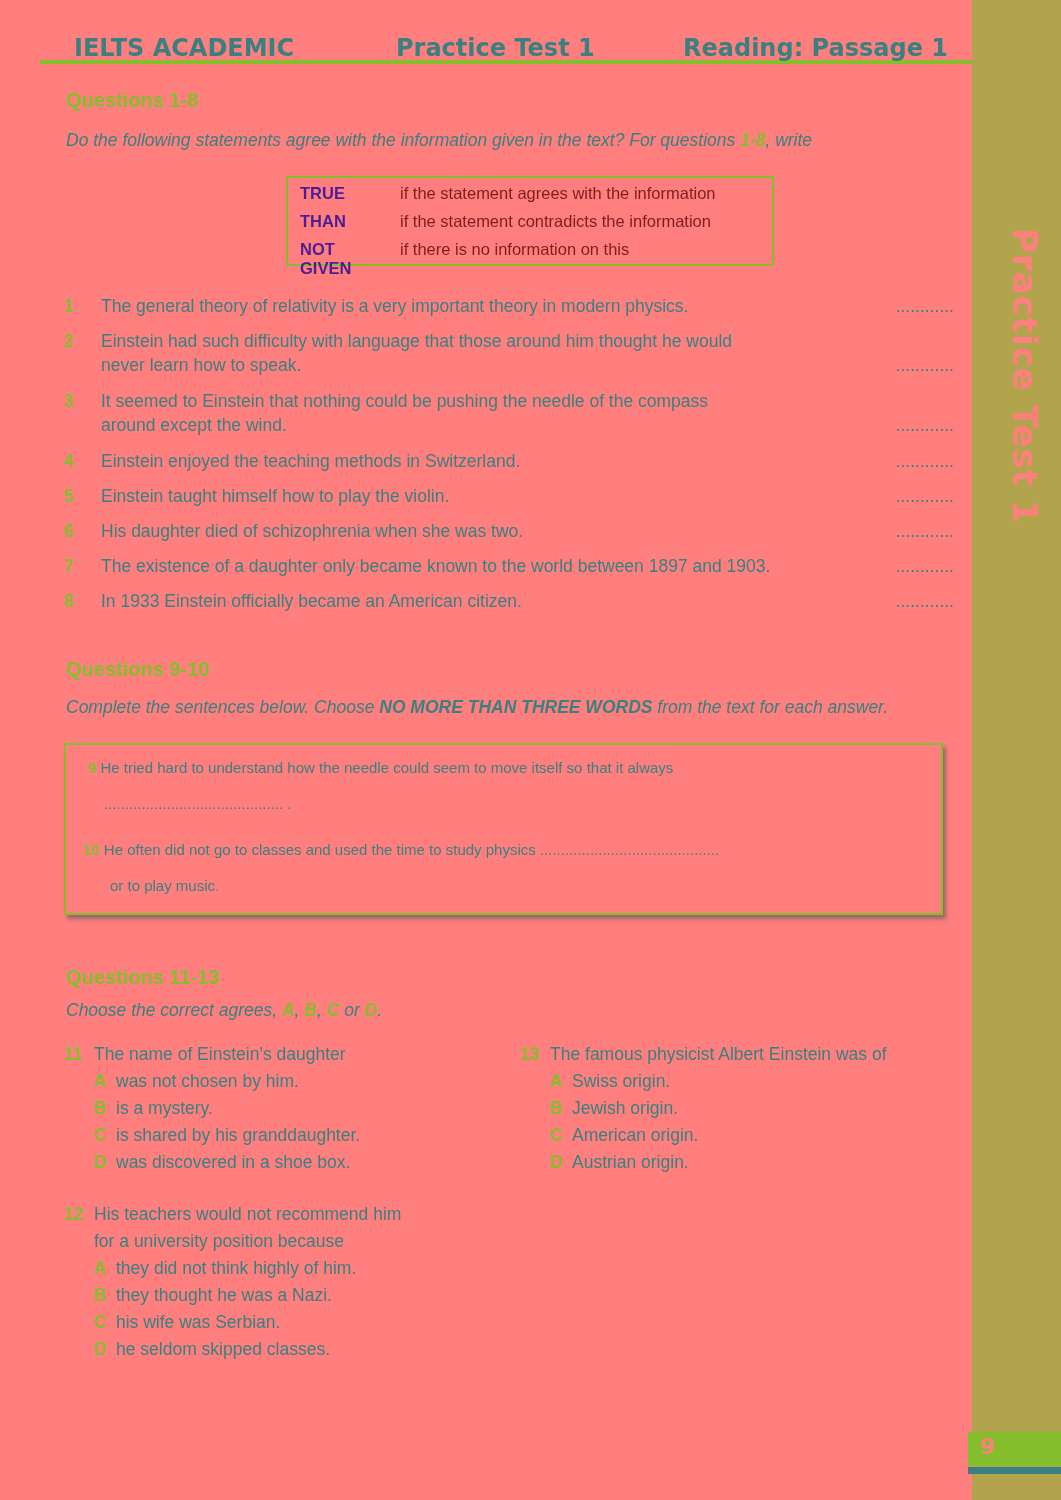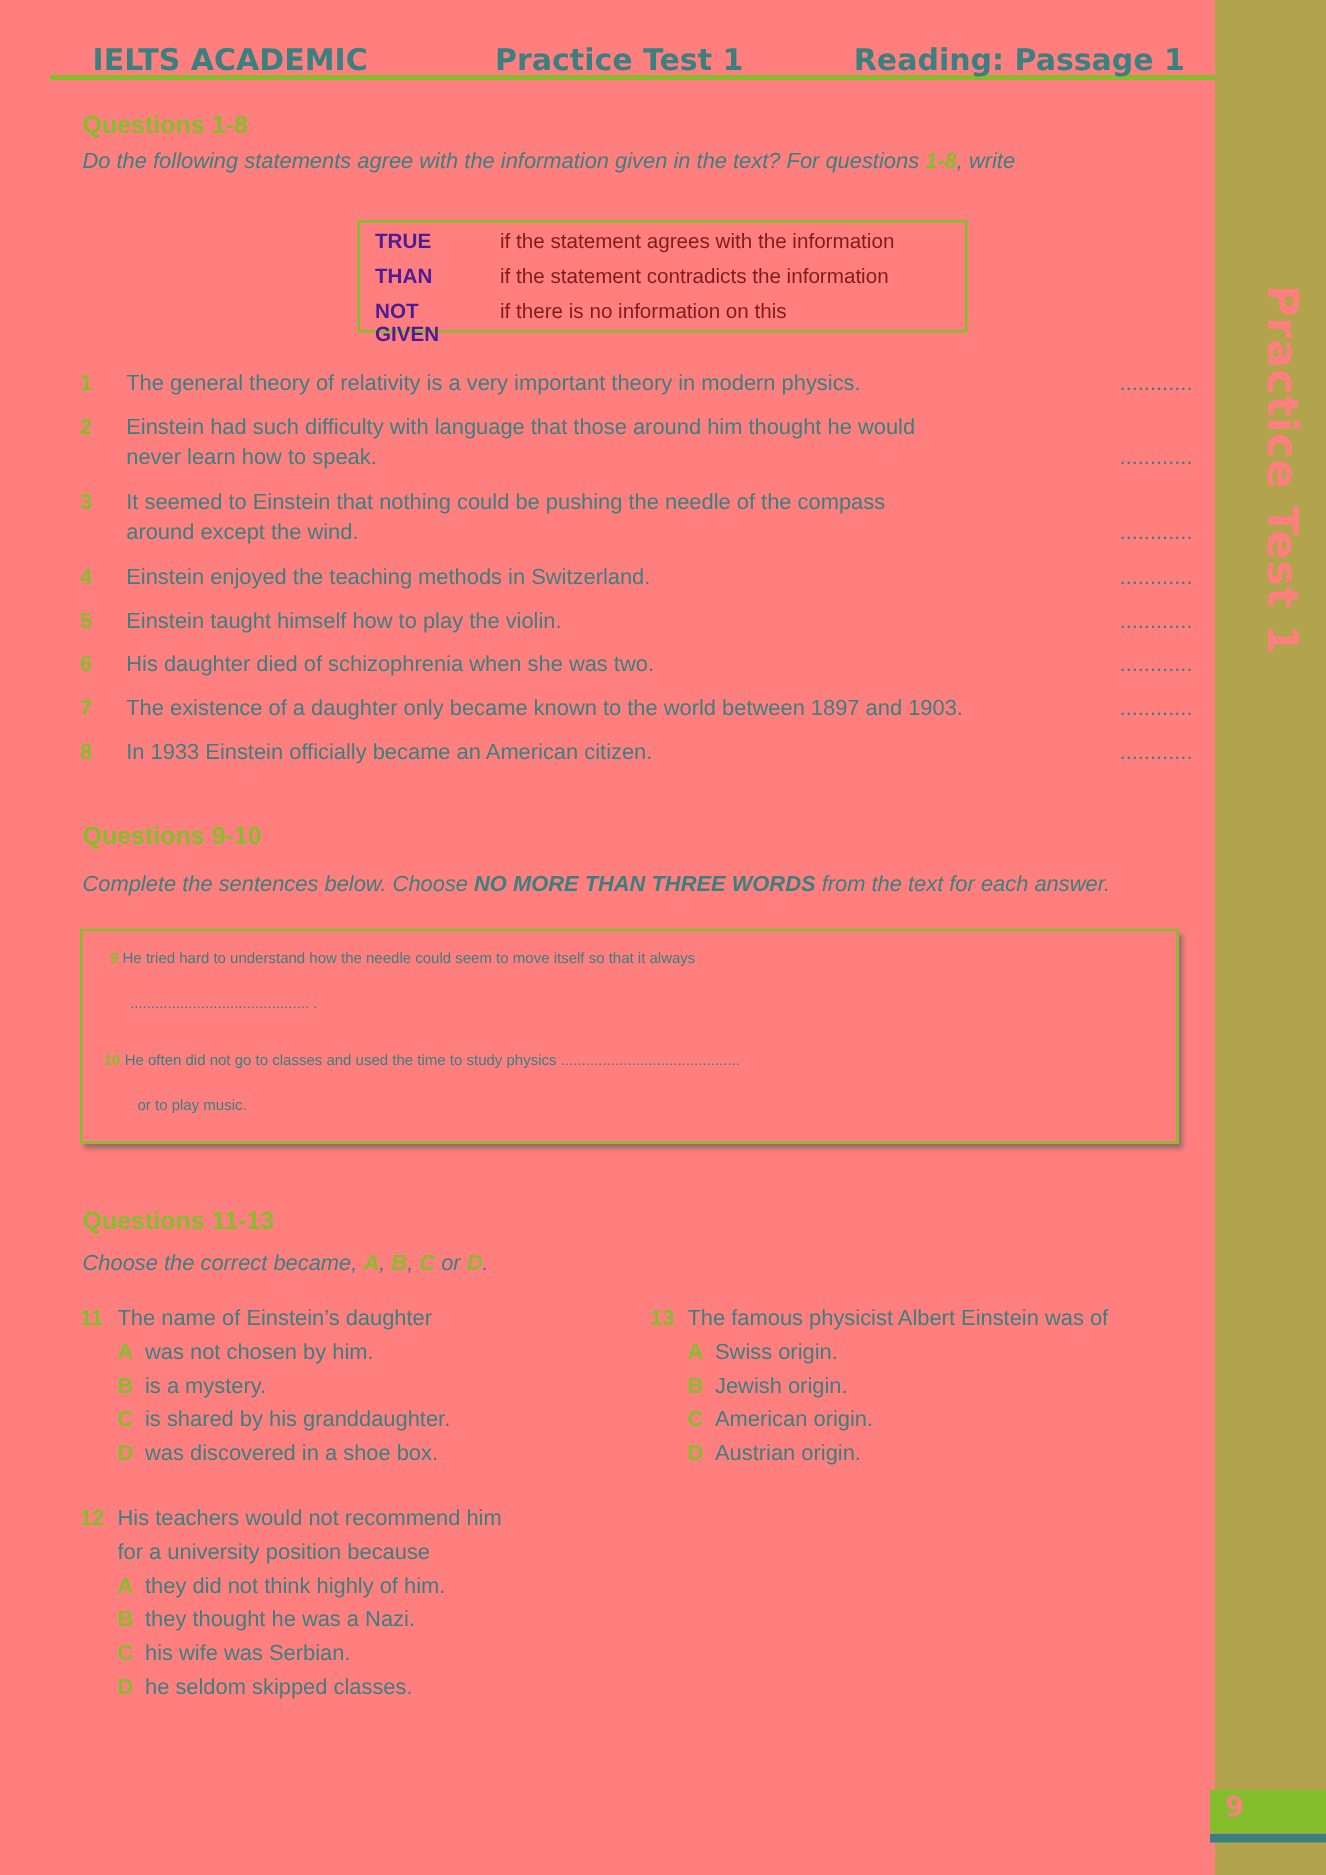--- a/index.html
+++ b/index.html
@@ -63,21 +63,21 @@
 
   .tf-item { position:absolute; left:64px; width:890px; font-size:17.5px; line-height:24px; }
   .tf-num { position:absolute; left:0; color:#84be2c; font-weight:bold; }
   .tf-text { position:absolute; left:37px; width:760px; }
   .tf-dots { position:absolute; right:0; color:#3a8080; letter-spacing:0; }
 
   .fill-box {
     position:absolute; left:64px; top:743px; width:879px; height:172px;
     border:2px solid #84be2c; box-sizing:border-box;
     box-shadow:3px 4px 4px rgba(60,90,80,0.55);
-    font-size:12px;
+    font-size:15px;
     padding-left:31px;
   }
   .fill-line { position:absolute; white-space:nowrap; }
 
   .mc { position:absolute; font-size:17.5px; line-height:27px; }
   .mc-num { color:#84be2c; font-weight:bold; display:inline-block; width:30px; }
   .mc-opt { padding-left:30px; }
   .mc-letter { color:#84be2c; font-weight:bold; display:inline-block; width:22px; }
   .mc-cont { padding-left:30px; }
 </style>
@@ -90,21 +90,21 @@
 <div class="page-tab-stripe"></div>
 <div class="page-num">9</div>
 
 <div class="header">
   <span class="h-left">IELTS ACADEMIC</span>
   <span class="h-mid">Practice Test 1</span>
   <span class="h-right">Reading: Passage 1</span>
 </div>
 
 <div class="q-head" style="top:89px;">Questions 1-8</div>
-<div class="instr" style="top:118px;text-align:right;"><span>Do the following statements agree with the information given in the text? For questions </span><span class="green">1-8</span><span>, write</span></div>
+<div class="instr" style="top:130px;text-align:right;"><span>Do the following statements agree with the information given in the text? For questions </span><span class="green">1-8</span><span>, write</span></div>
 
 <div class="legend-box">
   <div class="legend-row" style="top:6px;">
     <span class="legend-key">TRUE</span>
     <span class="legend-val">if the statement agrees with the information</span>
   </div>
   <div class="legend-row" style="top:34px;">
     <span class="legend-key">THAN</span>
     <span class="legend-val">if the statement contradicts the information</span>
   </div>
@@ -161,21 +161,21 @@
 <div class="instr" style="top:697px;white-space:nowrap;"><span>Complete the sentences below. Choose </span><span class="bold">NO MORE THAN THREE WORDS</span><span> from the text for each answer.</span></div>
 
 <div class="fill-box">
   <div class="fill-line" style="left:22px;top:14px;"><span class="green">9</span> <span>He tried hard to understand how the needle could seem to move itself so that it always</span></div>
   <div class="fill-line" style="left:38px;top:50px;">........................................... .</div>
   <div class="fill-line" style="left:17px;top:96px;"><span class="green">10</span> <span>He often did not go to classes and used the time to study physics ...........................................</span></div>
   <div class="fill-line" style="left:44px;top:132px;">or to play music.</div>
 </div>
 
 <div class="q-head" style="top:966px;">Questions 11-13</div>
-<div class="instr" style="top:1000px;"><span>Choose the correct became, </span><span class="green">A</span><span>, </span><span class="green">B</span><span>, </span><span class="green">C</span><span> or </span><span class="green">D</span><span>.</span></div>
+<div class="instr" style="top:1000px;"><span>Choose the correct agrees, </span><span class="green">A</span><span>, </span><span class="green">B</span><span>, </span><span class="green">C</span><span> or </span><span class="green">D</span><span>.</span></div>
 
 <div class="mc" style="left:64px;top:1041px;">
   <div><span class="mc-num">11</span><span>The name of Einstein’s daughter</span></div>
   <div class="mc-opt"><span class="mc-letter">A</span><span>was not chosen by him.</span></div>
   <div class="mc-opt"><span class="mc-letter">B</span><span>is a mystery.</span></div>
   <div class="mc-opt"><span class="mc-letter">C</span><span>is shared by his granddaughter.</span></div>
   <div class="mc-opt"><span class="mc-letter">D</span><span>was discovered in a shoe box.</span></div>
 </div>
 
 <div class="mc" style="left:64px;top:1201px;">

